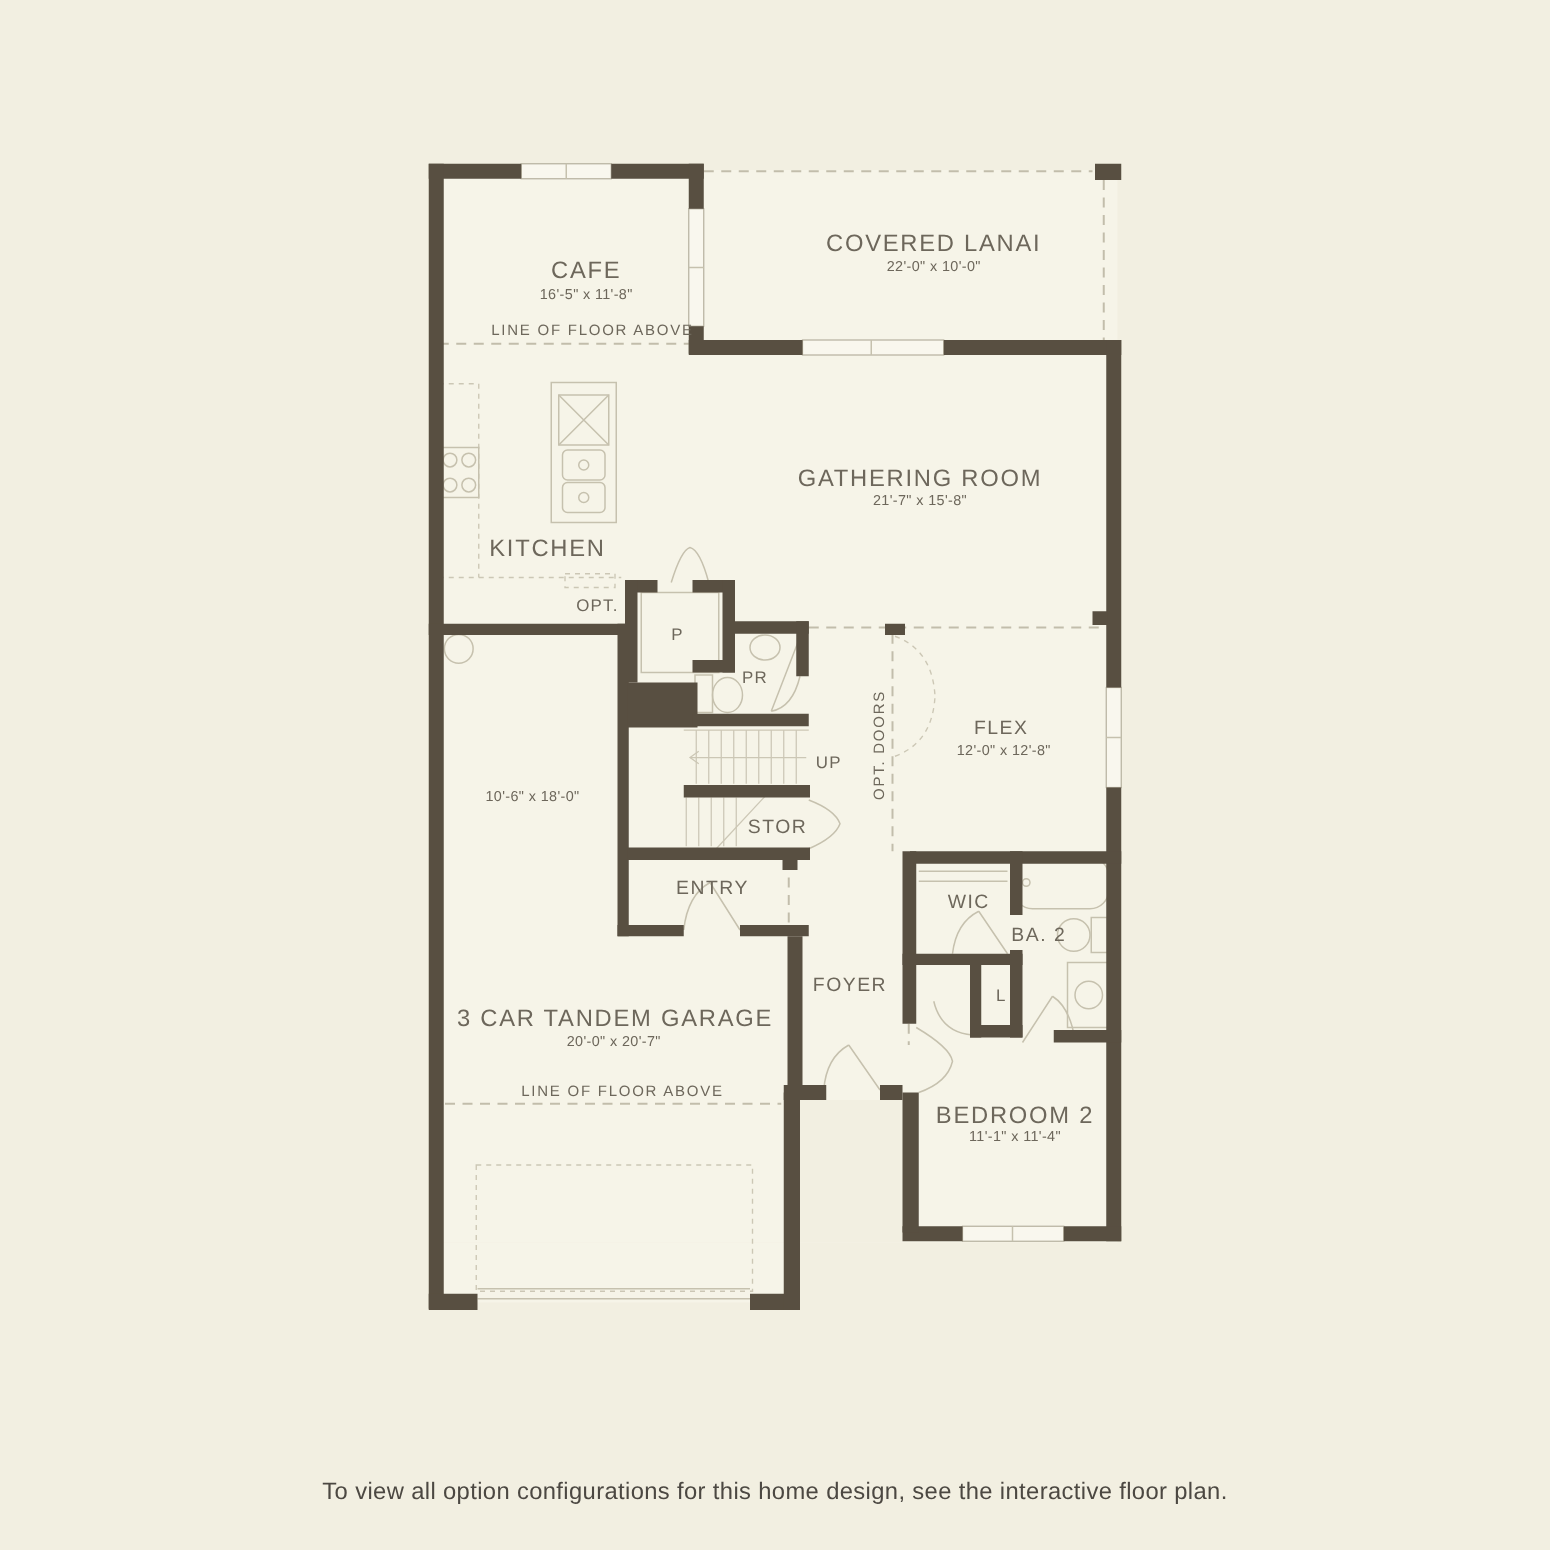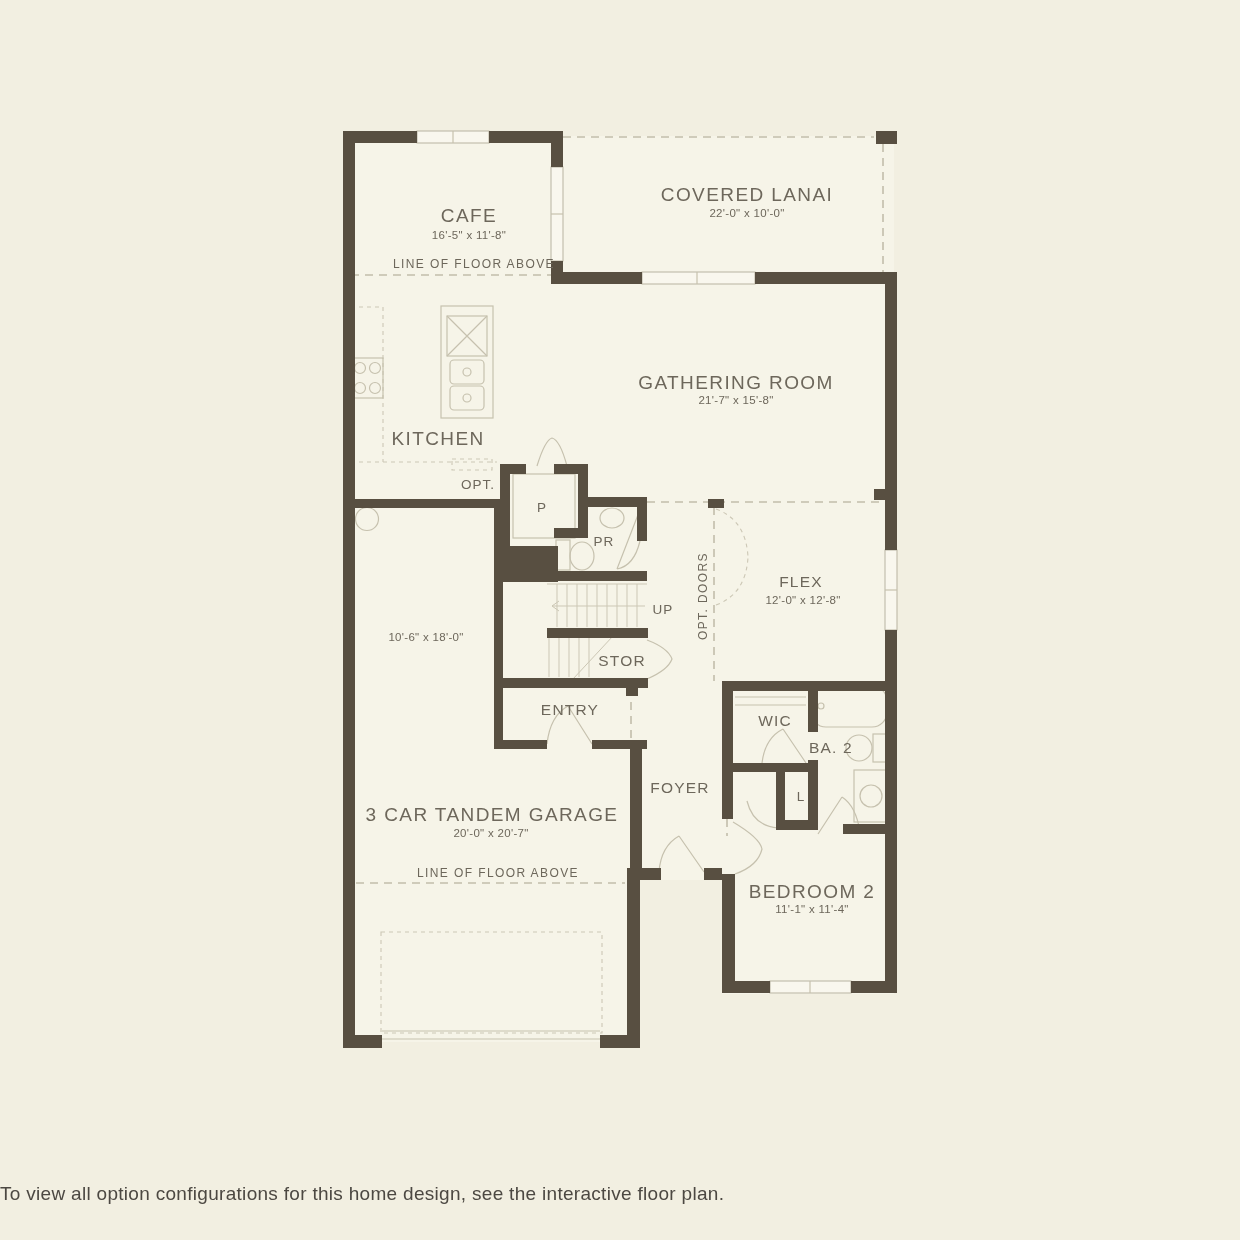--- a/index.html
+++ b/index.html
@@ -25,21 +25,21 @@
   .ann{font-size:12px;letter-spacing:1.4px;}
   .wall{fill:var(--wall);}
   .floor{fill:var(--floor-fill);}
   .cutout{fill:var(--page-background);}
   .win{fill:#f9f7ee;stroke:#b8b3a1;stroke-width:1;}
   .thin{stroke:var(--thin-line);stroke-width:1.2;fill:none;}
   .dash{stroke:#c2bdab;stroke-width:1.6;fill:none;stroke-dasharray:8 6;}
   .dashf{stroke:#ccc7b5;stroke-width:1.1;fill:none;stroke-dasharray:4 4;}
   .tread{stroke:#ccc7b5;stroke-width:1;fill:none;}
   #footer-note{
-    position:absolute;left:0;top:1183px;width:1240px;
+    position:absolute;left:0;top:1183px;width:1240px;text-align:center;
     color:var(--footer-text);font-size:19px;letter-spacing:0.3px;
   }
 </style>
 </head>
 <body>
 
 <div id="plan-wrap">
 <svg width="1240" height="1240" viewBox="0 0 1240 1240">
 
   <g>

